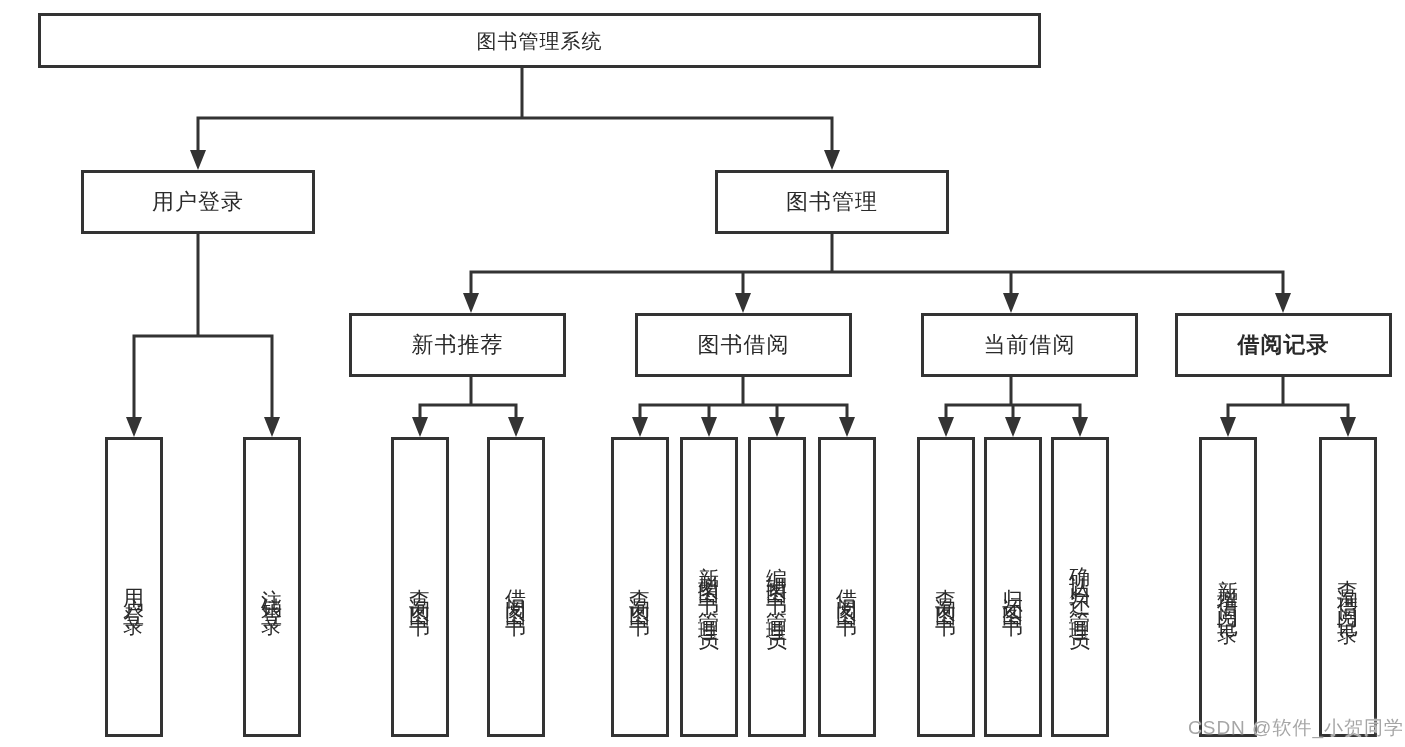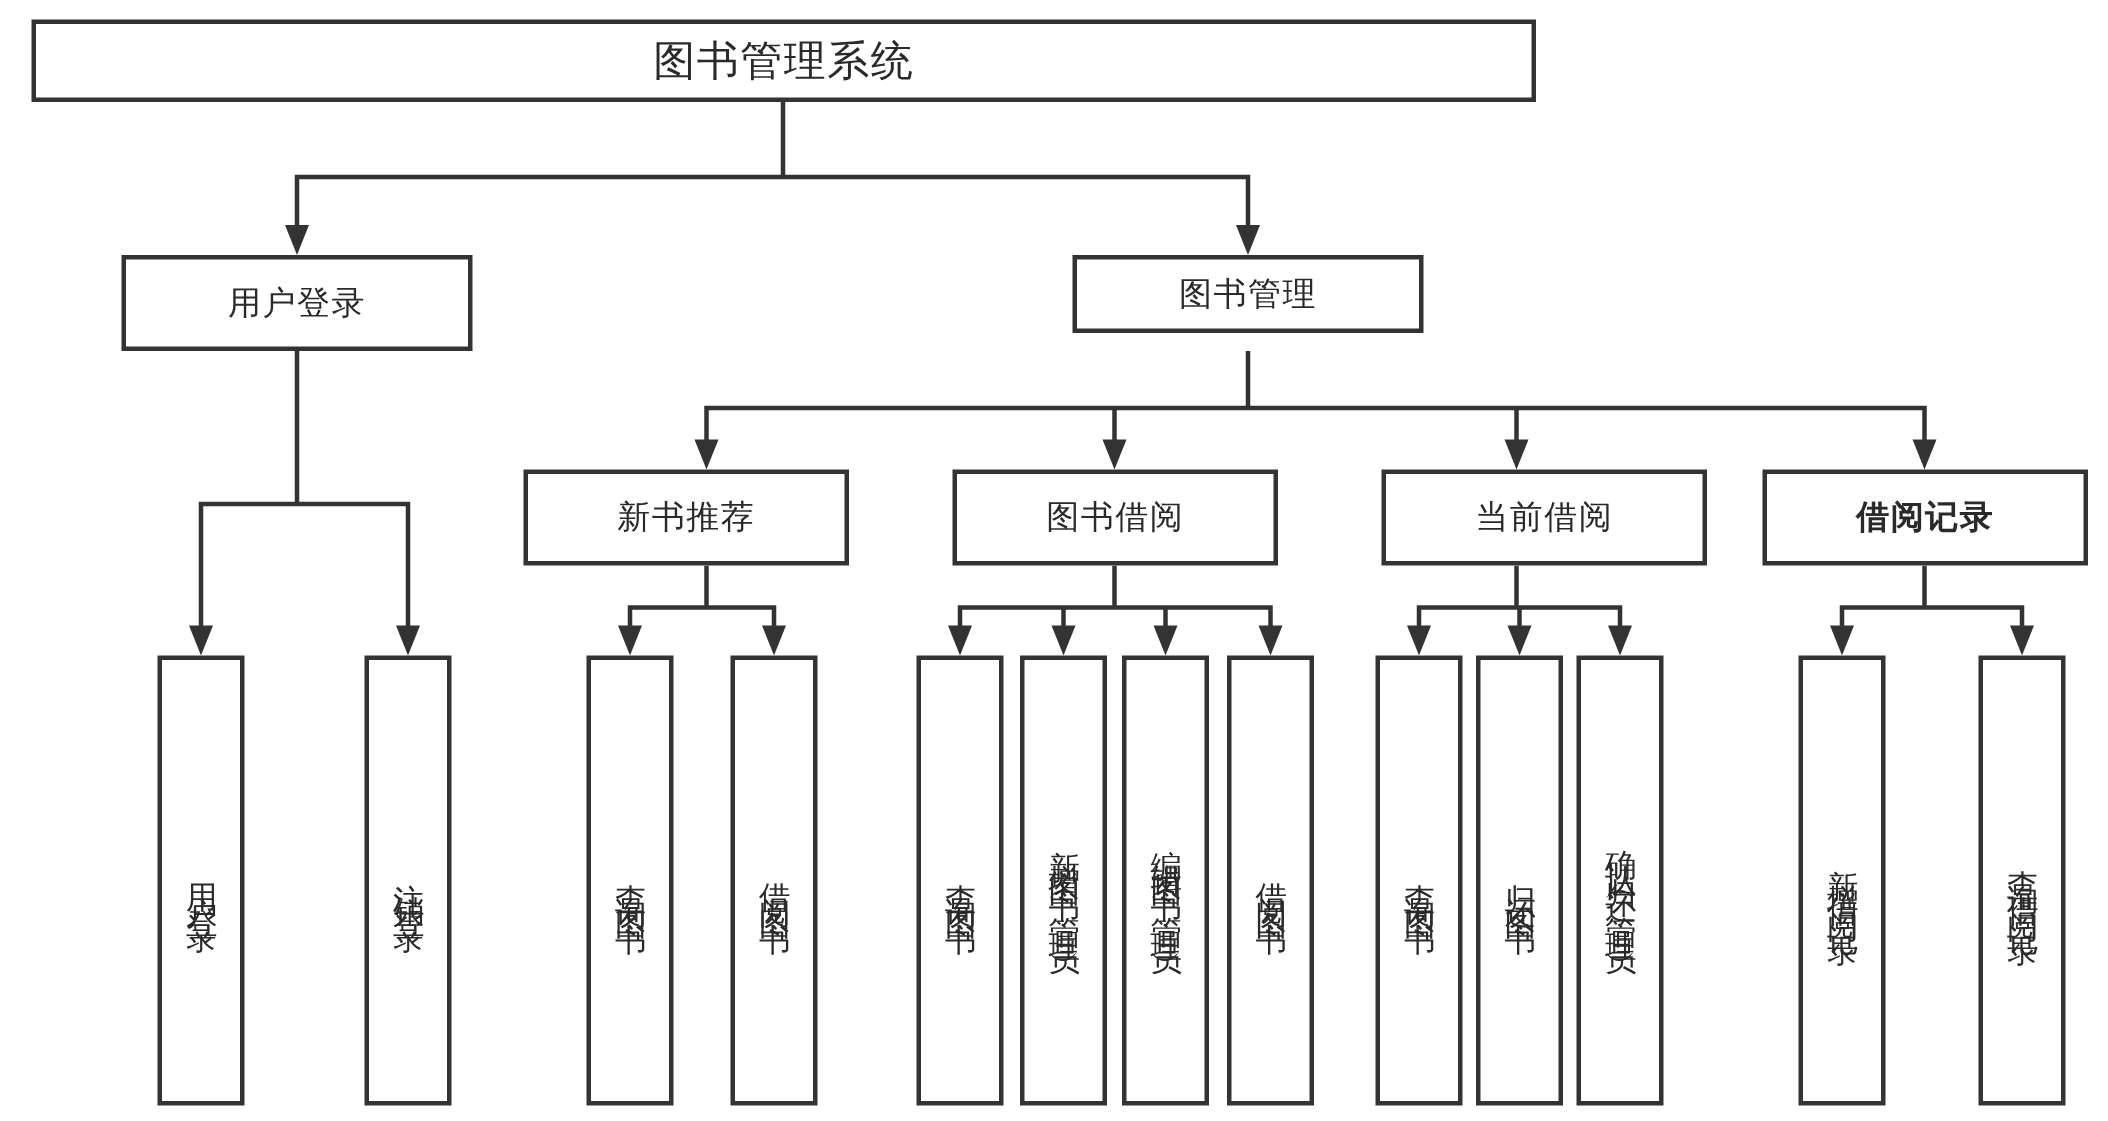--- a/index.html
+++ b/index.html
@@ -6,21 +6,21 @@
   body{font-family:"Liberation Sans","DejaVu Sans",sans-serif;}
   .canvas{
     position:relative;width:1405px;height:747px;background:#ffffff;overflow:hidden;
   }
   .connectors{position:absolute;left:0;top:0;width:1405px;height:747px;pointer-events:none;}
   .box{
     position:absolute;box-sizing:border-box;border:3px solid #333333;background:#ffffff;
     display:flex;align-items:center;justify-content:center;color:#2a2a2a;z-index:2;
   }
   .hbox{font-size:22px;letter-spacing:1px;line-height:1.2;white-space:nowrap;}
-  .root-box{font-size:28px;}
+  .root-box{font-size:20px;margin-left:17px;}
   .vbox{
     writing-mode:vertical-rl;text-orientation:mixed;
     font-size:21px;line-height:1;letter-spacing:9px;
     padding-top:6px;
   }
   .watermark{
     position:absolute;z-index:5;font-size:19px;color:#a6a6a6;
     text-shadow:0 0 2px #ffffff,0 0 1px #ffffff;white-space:nowrap;letter-spacing:1px;
   }
 </style>
@@ -82,21 +82,21 @@
       M938,417 L954,417 L946,437 Z
       M1005,417 L1021,417 L1013,437 Z
       M1072,417 L1088,417 L1080,437 Z
       M1220,417 L1236,417 L1228,437 Z
       M1340,417 L1356,417 L1348,437 Z"></path>
   </svg>
 
   <div class="box hbox root-box" style="left:21px;top:13px;width:1003px;height:55px;">图书管理系统</div>
 
   <div class="box hbox" style="left:81px;top:170px;width:234px;height:64px;">用户登录</div>
-  <div class="box hbox" style="left:715px;top:170px;width:234px;height:52px;">图书管理</div>
+  <div class="box hbox" style="left:715px;top:170px;width:234px;height:64px;">图书管理</div>
 
   <div class="box hbox" style="left:349px;top:313px;width:217px;height:64px;">新书推荐</div>
   <div class="box hbox" style="left:635px;top:313px;width:217px;height:64px;">图书借阅</div>
   <div class="box hbox" style="left:903px;top:313px;width:217px;height:64px;margin-left:18px;">当前借阅</div>
   <div class="box hbox" style="left:1175px;top:313px;width:217px;height:64px;font-weight:bold;">借阅记录</div>
 
   <div class="box vbox" style="left:105px;top:437px;width:58px;height:300px;">用户登录</div>
   <div class="box vbox" style="left:243px;top:437px;width:58px;height:300px;">注销登录</div>
 
   <div class="box vbox" style="left:391px;top:437px;width:58px;height:300px;">查询图书</div>
@@ -107,13 +107,14 @@
   <div class="box vbox" style="left:748px;top:437px;width:58px;height:300px;">编辑图书（管理员）</div>
   <div class="box vbox" style="left:818px;top:437px;width:58px;height:300px;">借阅图书</div>
 
   <div class="box vbox" style="left:917px;top:437px;width:58px;height:300px;">查询图书</div>
   <div class="box vbox" style="left:984px;top:437px;width:58px;height:300px;">归还图书</div>
   <div class="box vbox" style="left:1051px;top:437px;width:58px;height:300px;">确认归还（管理员）</div>
 
   <div class="box vbox" style="left:1199px;top:437px;width:58px;height:300px;">新增借阅记录</div>
   <div class="box vbox" style="left:1319px;top:437px;width:58px;height:300px;">查询借阅记录</div>
 
+  <div class="watermark" style="left:1188px;top:715px;">CSDN @软件_小贺同学</div>
 </div>
 
 </body></html>

